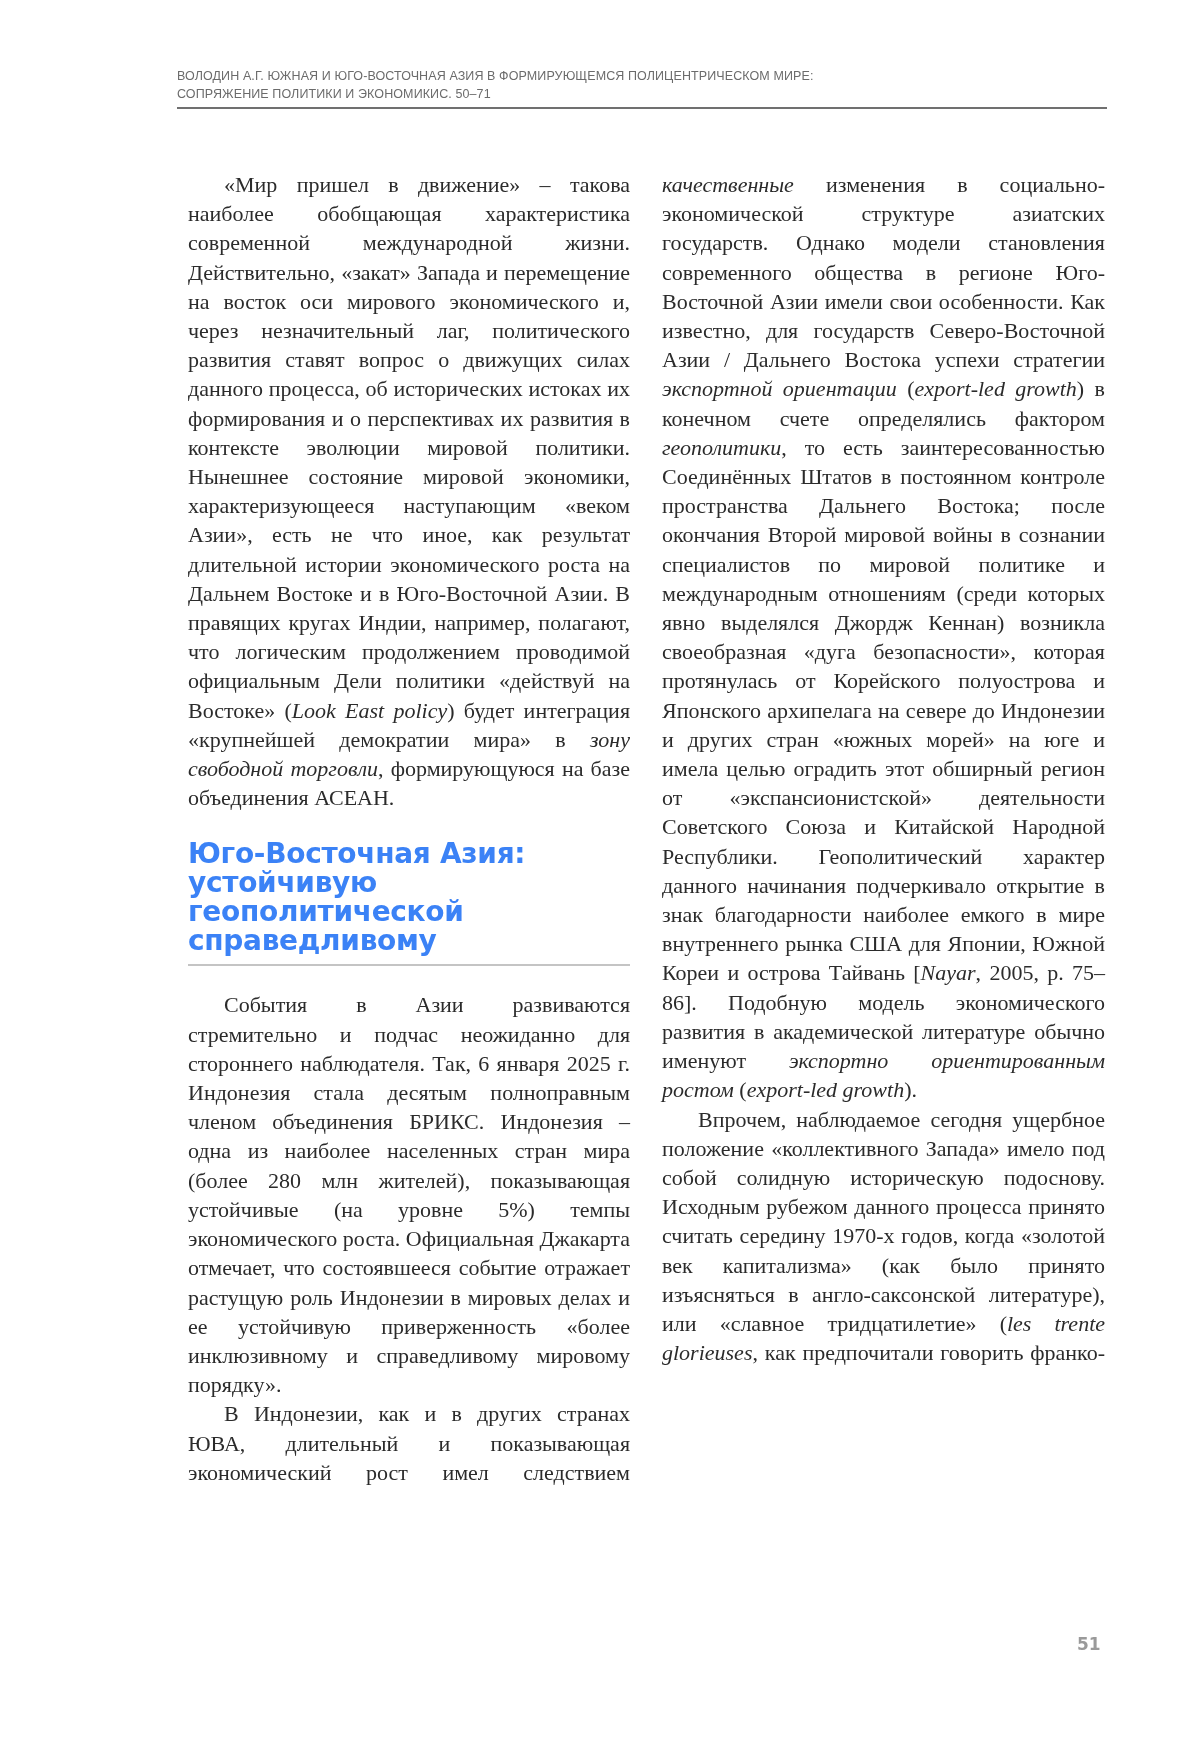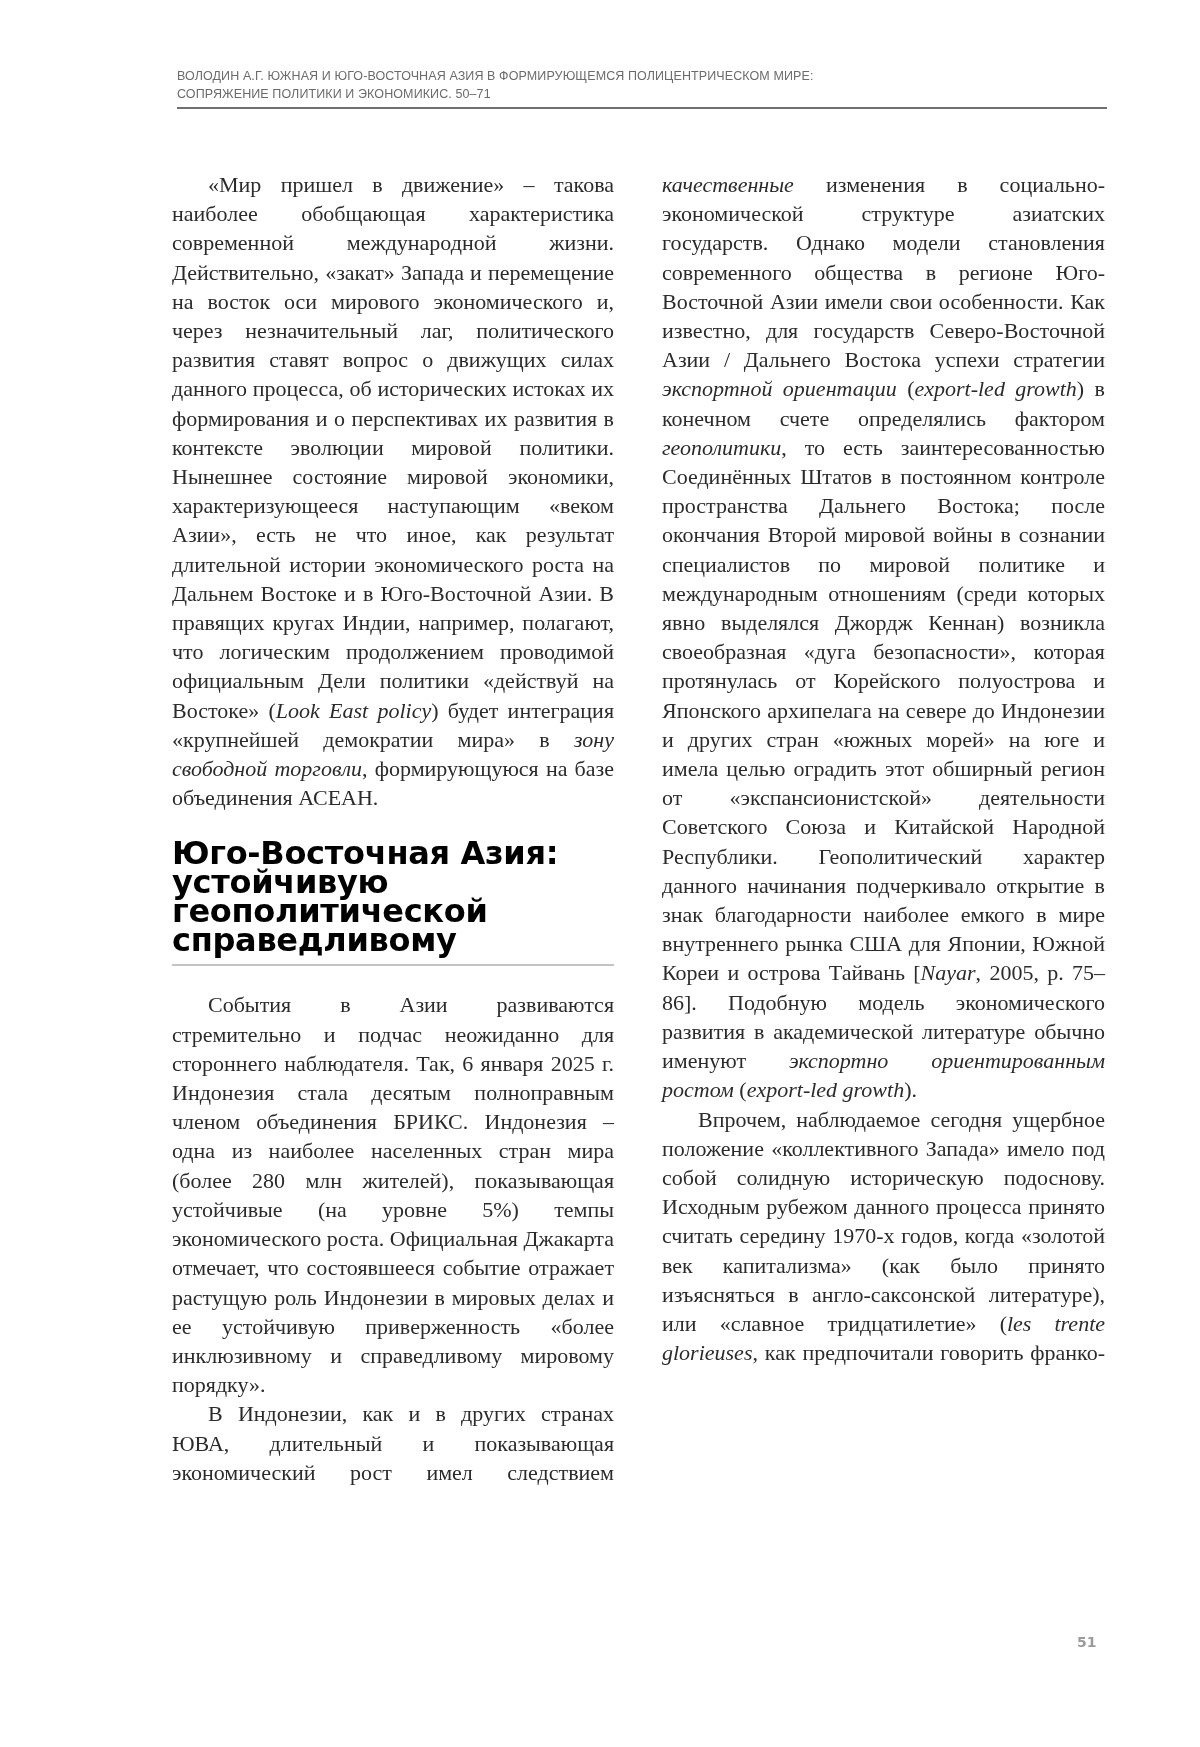--- a/index.html
+++ b/index.html
@@ -8,34 +8,34 @@
 
     .running-head { position: absolute; left: 160px; top: 67px; width: 930px;
       font-family: "Liberation Sans", sans-serif; font-size: 12.5px; color: #6b6b6b;
       letter-spacing: 0.1px; line-height: 18px; text-transform: uppercase; }
     .running-head .line2 { display: flex; }
     .head-rule { position: absolute; left: 160px; top: 107px; width: 930px; height: 2px; background: #707070; }
 
     .col { position: absolute; top: 170px; width: 442px;
       font-family: "Liberation Serif", serif; font-size: 22px; line-height: 29.2px;
       color: #2b2b2b; }
-    .col-left { left: 155px; }
+    .col-left { left: 171px; }
     .col-right { left: 645px; width: 443px; }
 
     .col p { margin: 0; text-align: justify; hyphens: manual; }
     .col p.indent { text-indent: 36px; }
     .col p.last-line-left { text-align-last: left; }
     .col em { font-style: italic; font-family: Liberation Serif, serif; }
 
     .section-heading { margin: 27px 0 0 0; font-family: "DejaVu Sans", sans-serif;
-      font-weight: bold; font-size: 32px; line-height: 29px; color: #000000; letter-spacing: -0.3px; }
+      font-weight: bold; font-size: 28px; line-height: 29px; color: #3b82f6; letter-spacing: -0.3px; }
     .heading-rule { height: 2px; background: #c4c4c4; margin: 9px 0 24px 0; }
 
     .page-number { position: absolute; left: 1060px; top: 1634px;
-      font-family: "DejaVu Sans", sans-serif; font-weight: bold; font-size: 14px; color: #9a9a9a; text-align: right; }
+      font-family: "DejaVu Sans", sans-serif; font-weight: bold; font-size: 17px; color: #9a9a9a; text-align: right; }
   </style>
 </head>
 <body>
 
 <div class="page">
 
   <div class="running-head">
     <div>ВОЛОДИН А.Г. ЮЖНАЯ И ЮГО-ВОСТОЧНАЯ АЗИЯ В ФОРМИРУЮЩЕМСЯ ПОЛИЦЕНТРИЧЕСКОМ МИРЕ:</div>
     <div class="line2">
       <span>СОПРЯЖЕНИЕ ПОЛИТИКИ И ЭКОНОМИКИ</span>

